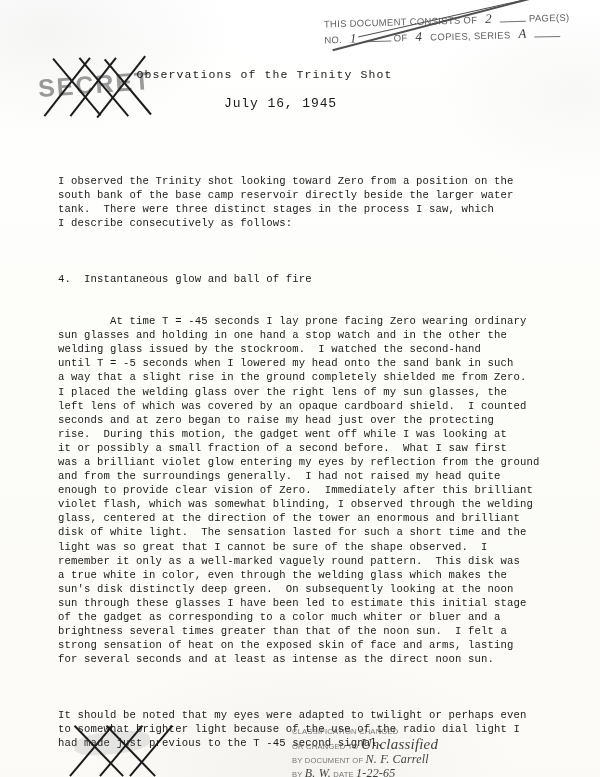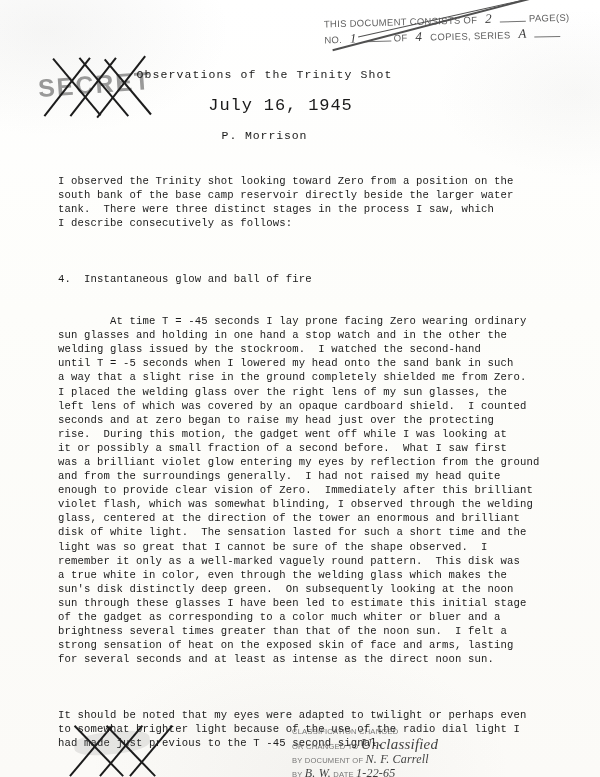--- a/index.html
+++ b/index.html
@@ -99,23 +99,22 @@
     top: 68px;
     width: 529px;
     text-align: center;
   }
   #header-block .title {
     font-size: 11.5px;
     letter-spacing: 1.1px;
     margin-bottom: 15px;
   }
   #header-block .date {
-    font-size: 17px;
+    font-size: 13px;
     letter-spacing: 0.9px;
-    margin-bottom: 14px;
     padding-left: 32px;
   }
   #header-block .author {
     font-size: 11.5px;
     letter-spacing: 0.9px;
   }
 
   
   #body-text {
     position: absolute;
@@ -212,21 +211,20 @@
     <div class="xline" style="left:22px; top:24px; width:74px; transform:rotate(-52deg);"></div>
     <div class="xline" style="left:48px; top:24px; width:78px; transform:rotate(-52deg);"></div>
     <div class="xline" style="left:6px; top:24px; width:74px; transform:rotate(50deg);"></div>
     <div class="xline" style="left:32px; top:24px; width:76px; transform:rotate(50deg);"></div>
     <div class="xline" style="left:58px; top:24px; width:72px; transform:rotate(50deg);"></div>
   </div>
 
   <div id="header-block">
     <div class="title">Observations of the Trinity Shot</div>
     <div class="date">July 16, 1945</div>
-    <div class="author">P. Morrison</div>
   </div>
 
   <div id="body-text">
     <p class="para">I observed the Trinity shot looking toward Zero from a position on the
 south bank of the base camp reservoir directly beside the larger water
 tank.  There were three distinct stages in the process I saw, which
 I describe consecutively as follows:</p>
     <p class="section-head">4.  Instantaneous glow and ball of fire</p>
     <p class="para">        At time T = -45 seconds I lay prone facing Zero wearing ordinary
 sun glasses and holding in one hand a stop watch and in the other the

